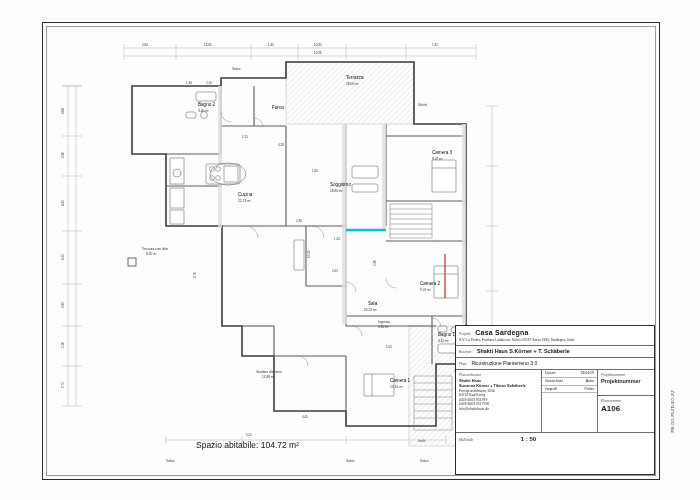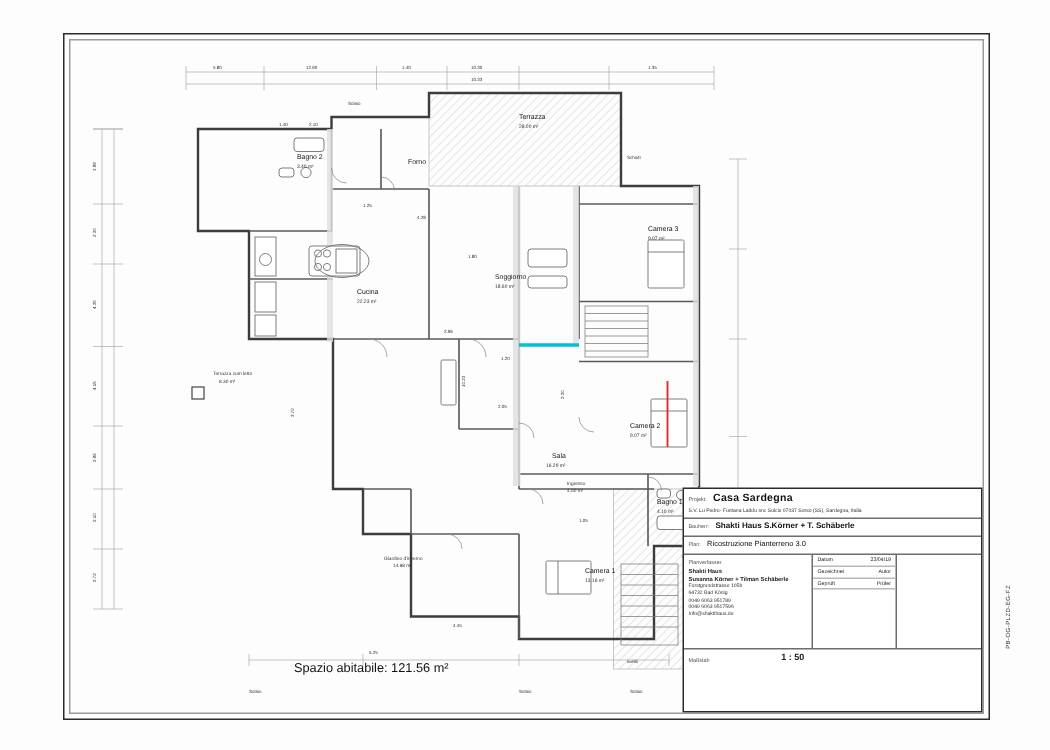--- a/index.html
+++ b/index.html
@@ -438,21 +438,21 @@
     <g stroke="#9aa0a6" stroke-width="0.4" fill="none">
       <line x1="120" y1="414" x2="400" y2="414"></line>
       <line x1="120" y1="410" x2="120" y2="418"></line>
       <line x1="196" y1="410" x2="196" y2="418"></line>
       <line x1="300" y1="410" x2="300" y2="418"></line>
       <line x1="400" y1="410" x2="400" y2="418"></line>
     </g>
   </svg>
   </div>
 
-  <div class="living-area">Spazio abitabile: 121.56 m²</div>
+  <div class="living-area">Spazio abitabile: 104.72 m²</div>
 
   <div class="side-code">PB-OG-PLZD-EG-FZ</div>
 
   <div class="titleblock">
 
     <div class="tb-row">
       <span class="tb-label">Projekt:</span>
       <span class="tb-proj-name">Casa Sardegna</span>
       <div class="tb-sub">S.V. Lu Pedru- Funtana Laddu snc Sulcis 07037 Sorso (SS), Sardegna, Italia</div>
     </div>
@@ -491,20 +491,30 @@
         </div>
         <div class="kv">
           <span>Geprüft</span>
           <span>Prüfer</span>
         </div>
         <div class="kv" style="border-bottom:none;height:30px">
           <span></span>
         </div>
       </div>
 
+      <div class="tb-right">
+        <div class="tb-right-top">
+          <div class="tb-label">Projektnummer</div>
+          <div style="font-size:5.4px;font-weight:bold">Projektnummer</div>
+        </div>
+        <div class="tb-right-bot">
+          <div class="tb-label">Plannummer</div>
+          <div class="plan-no">A106</div>
+        </div>
+      </div>
     </div>
 
     <div class="scale-row">
       <span class="tb-label">Maßstab</span>
       <span class="scale-val">1 : 50</span>
       <span style="width:70px"></span>
     </div>
   </div>
 
 </div>

